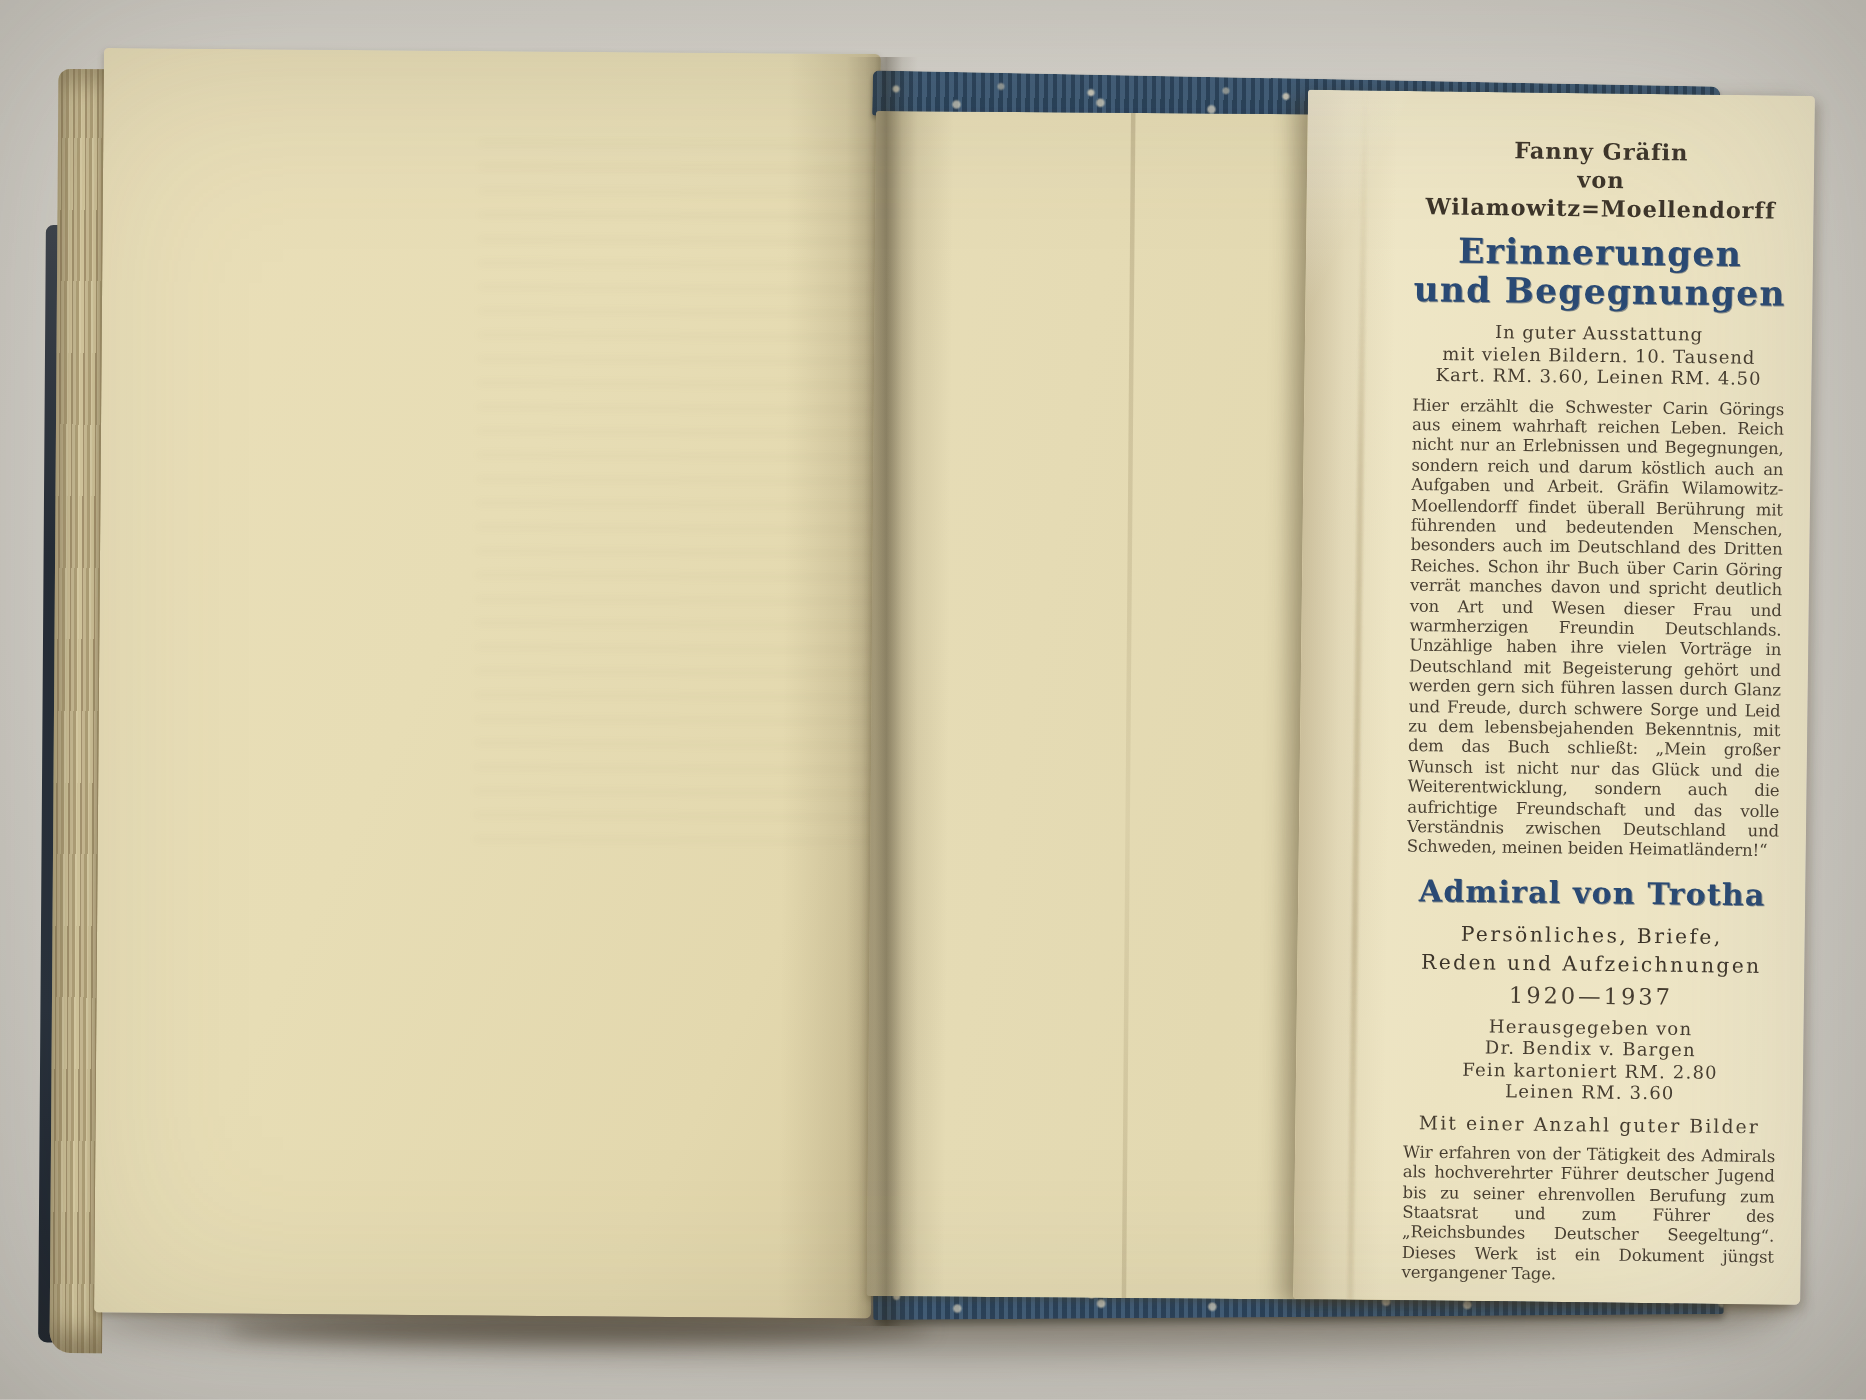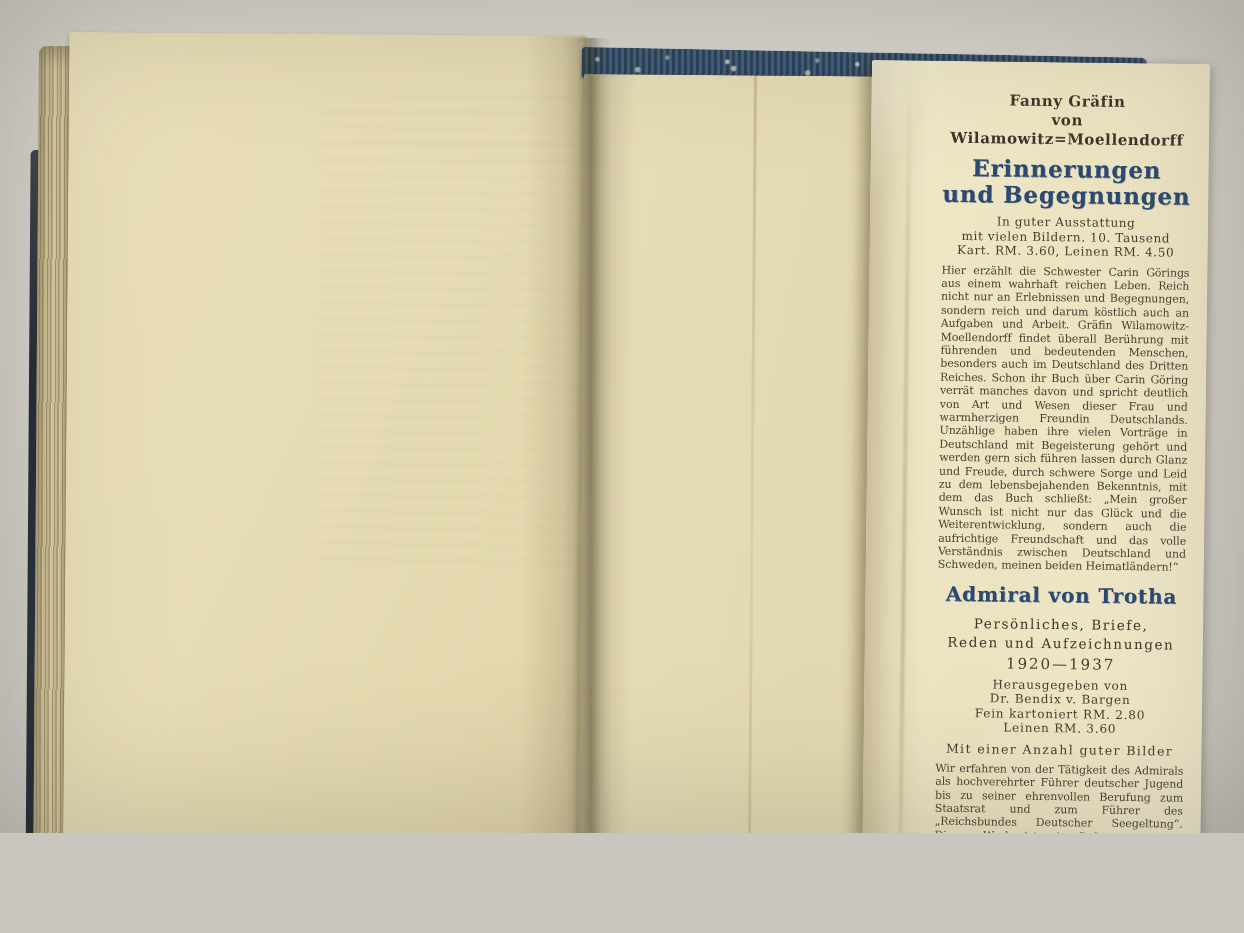--- a/index.html
+++ b/index.html
@@ -1,17 +1,17 @@
 <!DOCTYPE html>
 <html><head>
 <meta charset="utf-8">
 <style>
   html,body{margin:0;padding:0;background:#c9c6bf;}
   .stage{
-    position:relative;width:1244px;height:833px;overflow:hidden;
+    position:relative;width:1244px;height:933px;overflow:hidden;
     background:radial-gradient(ellipse at 45% 38%, #dcd9d2 0%, #d6d3cc 55%, #cac7c0 88%, #bfbcb5 100%);
     font-family:"DejaVu Serif", serif;
   }
   .stage::after{
     content:"";position:absolute;inset:0;pointer-events:none;
     box-shadow:inset 0 0 150px 10px rgba(95,90,80,0.28);
   }
   
   .book-shadow{
     position:absolute;left:55px;top:848px;width:1130px;height:52px;

